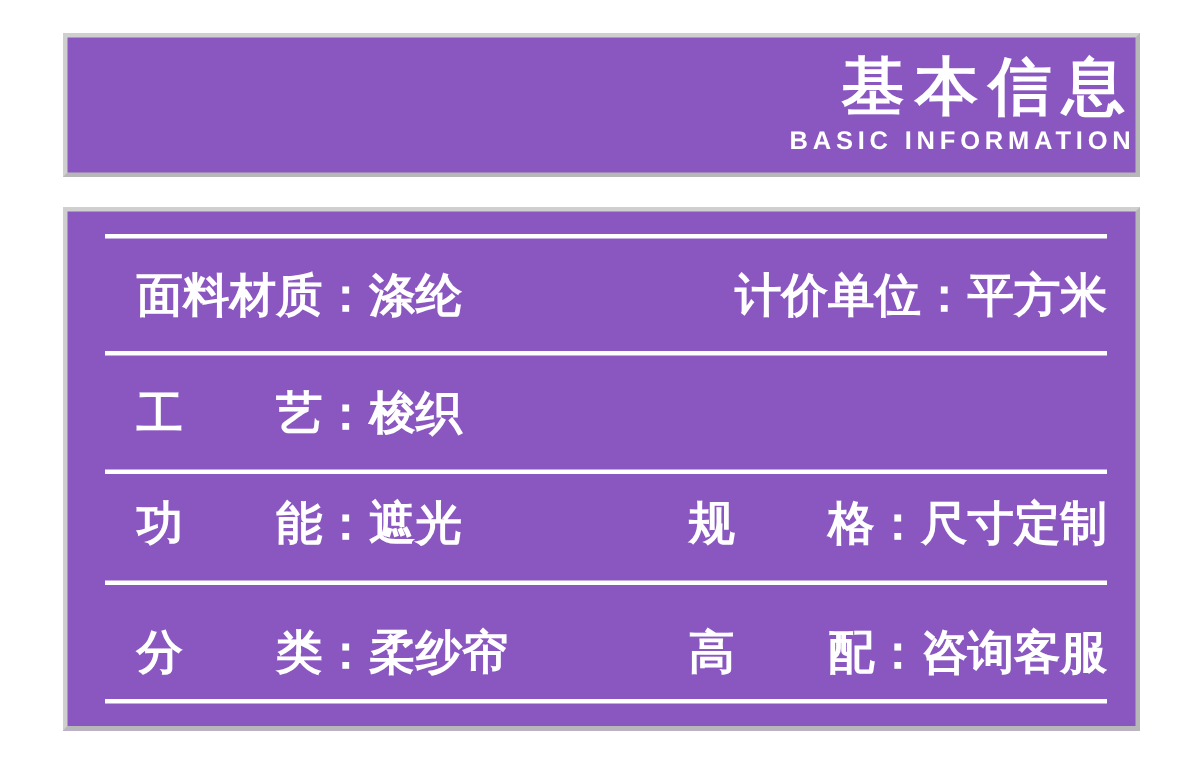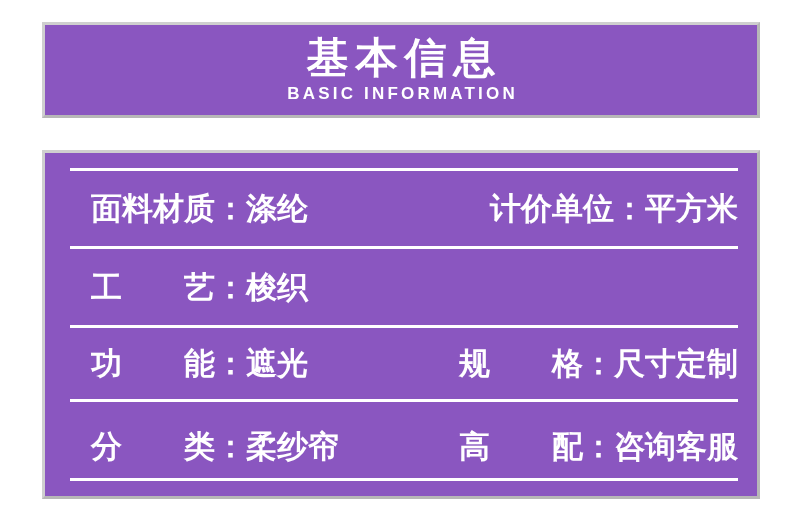--- a/index.html
+++ b/index.html
@@ -30,21 +30,21 @@
     width: 718px;
     height: 96px;
     background: #8a56c0;
     box-sizing: border-box;
     border-top: 3px solid #cfcfcf;
     border-left: 3px solid #cfcfcf;
     border-right: 3px solid #b7b7b7;
     border-bottom: 3px solid #b7b7b7;
     display: flex;
     flex-direction: column;
-    align-items: center;
+    align-items: flex-end;
     justify-content: center;
   }
   .header-title {
     color: #ffffff;
     font-size: 42px;
     font-weight: bold;
     line-height: 1.05;
     letter-spacing: 7px;
     text-indent: 7px;
     margin: 0;
@@ -67,21 +67,20 @@
     left: 42px;
     top: 138px;
     width: 718px;
     height: 349px;
     background: #8a56c0;
     box-sizing: border-box;
     border-top: 3px solid #cfcfcf;
     border-left: 3px solid #cfcfcf;
     border-right: 3px solid #b7b7b7;
     border-bottom: 3px solid #b7b7b7;
-    margin-top: 12px;
   }
 
   .rows-wrap {
     position: absolute;
     left: 25px;
     top: 15px;
     width: 668px;
     height: 316px;
   }
 
@@ -100,21 +99,21 @@
 
   .info-row {
     position: absolute;
     left: 0;
     width: 668px;
     display: flex;
     align-items: center;
   }
   .info-row.r0 { top: 3px;   height: 75px; }
   .info-row.r1 { top: 81px;  height: 76px; }
-  .info-row.r2 { top: 160px; height: 71px; }
+  .info-row.r2 { top: 160px; height: 71px; font-family: Liberation Mono, monospace; }
   .info-row.r3 { top: 234px; height: 88px; }
 
   .cell {
     color: #ffffff;
     font-size: 31px;
     font-weight: bold;
     white-space: nowrap;
     line-height: 1;
   }
   .cell-left  { width: 340px; padding-left: 21px; box-sizing: border-box; }

